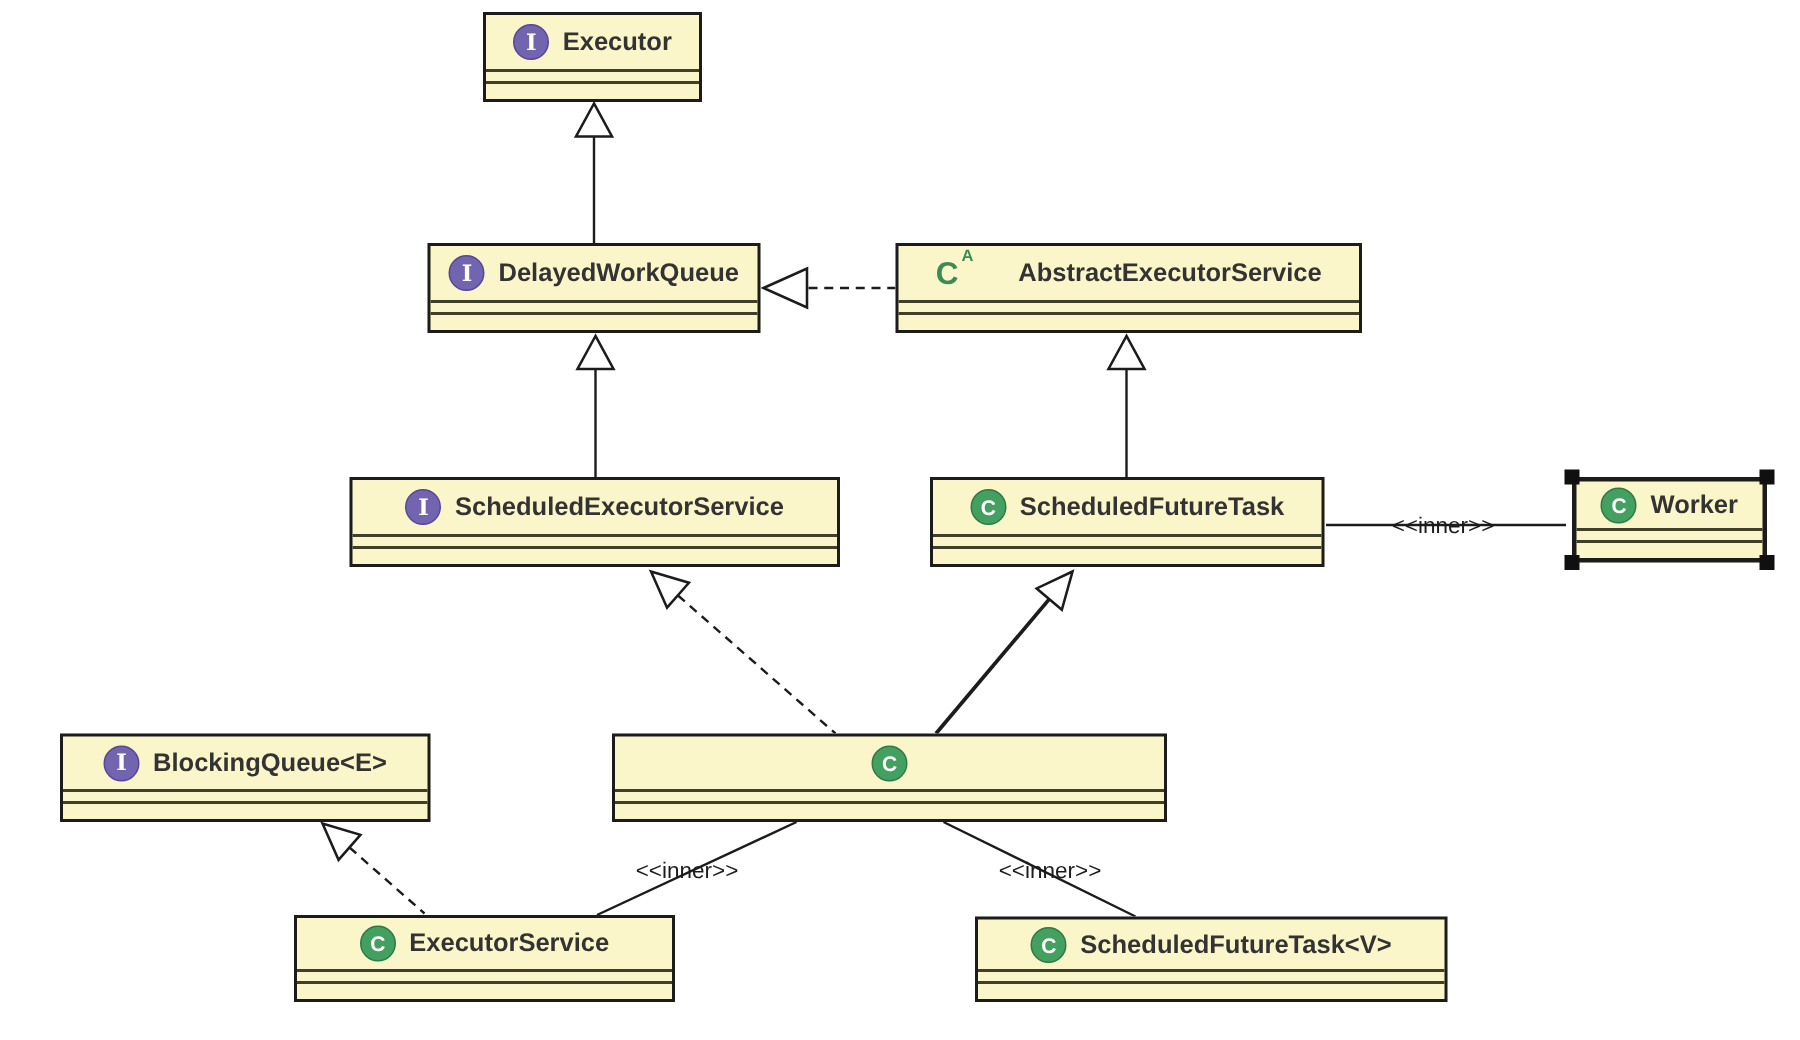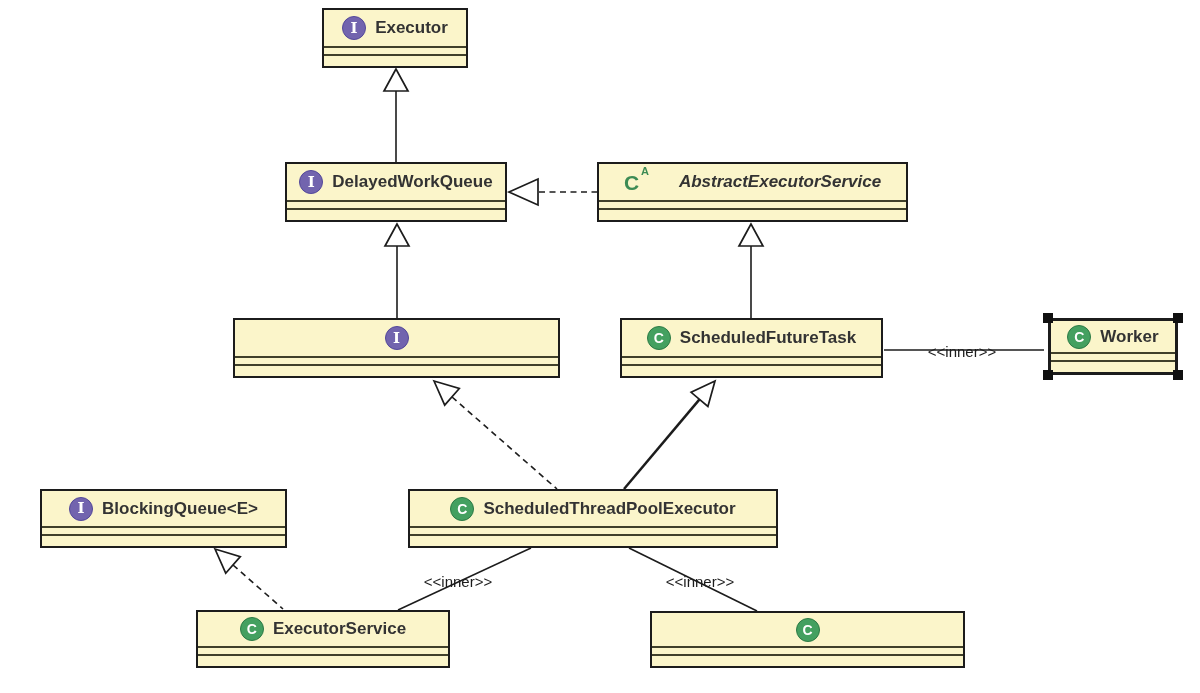--- a/index.html
+++ b/index.html
@@ -16,21 +16,21 @@
   .node{
     position:absolute;background:#FBF5CA;border:2px solid #1c1c1c;
     display:flex;flex-direction:column;box-sizing:border-box;cursor:default;
   }
   .node .title{
     flex:1;display:flex;align-items:center;justify-content:center;gap:9px;
     padding:0 8px;font-weight:bold;font-size:17px;color:#333333;white-space:nowrap;
   }
   .node .comp-a{height:6px;border-top:2px solid #40402a;}
   .node .comp-b{height:10px;border-top:2px solid #40402a;}
-  .node.abstract .title .label{font-style:italic;margin-left:22px;}
+  .node.abstract .title .label{margin-left:22px;}
   .node.selected{border-width:3px;}
 
   .icon{
     width:22px;height:22px;border-radius:50%;flex:0 0 auto;
     display:flex;align-items:center;justify-content:center;line-height:1;
   }
   .icon.iface{
     background:#7264AE;border:1px solid #53489A;color:#ffffff;
     font-family:"DejaVu Serif",serif;font-weight:bold;font-size:15px;
   }
@@ -124,20 +124,21 @@
         </span>
       <span class="label">AbstractExecutorService</span>
     </div>
     <div class="comp-a"></div>
     <div class="comp-b"></div>
   </div>
 
   <div class="node" style="left:233px;top:318px;width:327px;height:60px;">
     <div class="title">
       <span class="icon iface">I</span>
+      <span class="label">ScheduledExecutorService</span>
     </div>
     <div class="comp-a"></div>
     <div class="comp-b"></div>
   </div>
 
   <div class="node" style="left:620px;top:318px;width:263px;height:60px;">
     <div class="title">
       <span class="icon cls">C</span>
       <span class="label">ScheduledFutureTask</span>
     </div>
@@ -164,38 +165,38 @@
       <span class="icon iface">I</span>
       <span class="label">BlockingQueue&lt;E&gt;</span>
     </div>
     <div class="comp-a"></div>
     <div class="comp-b"></div>
   </div>
 
   <div class="node" style="left:408px;top:489px;width:370px;height:59px;">
     <div class="title">
       <span class="icon cls">C</span>
-      <span class="label">ScheduledThreadPoolExecutor</span>
     </div>
     <div class="comp-a"></div>
     <div class="comp-b"></div>
   </div>
 
   <div class="node" style="left:196px;top:610px;width:254px;height:58px;">
     <div class="title">
       <span class="icon cls">C</span>
       <span class="label">ExecutorService</span>
     </div>
     <div class="comp-a"></div>
     <div class="comp-b"></div>
   </div>
 
   <div class="node" style="left:650px;top:611px;width:315px;height:57px;">
     <div class="title">
       <span class="icon cls">C</span>
+      <span class="label">ScheduledFutureTask&lt;V&gt;</span>
     </div>
     <div class="comp-a"></div>
     <div class="comp-b"></div>
   </div>
 
   <span class="edge-label" style="left:962px;top:351px;">&lt;&lt;inner&gt;&gt;</span>
   <span class="edge-label" style="left:458px;top:581px;">&lt;&lt;inner&gt;&gt;</span>
   <span class="edge-label" style="left:700px;top:581px;">&lt;&lt;inner&gt;&gt;</span>
 
 </div>

